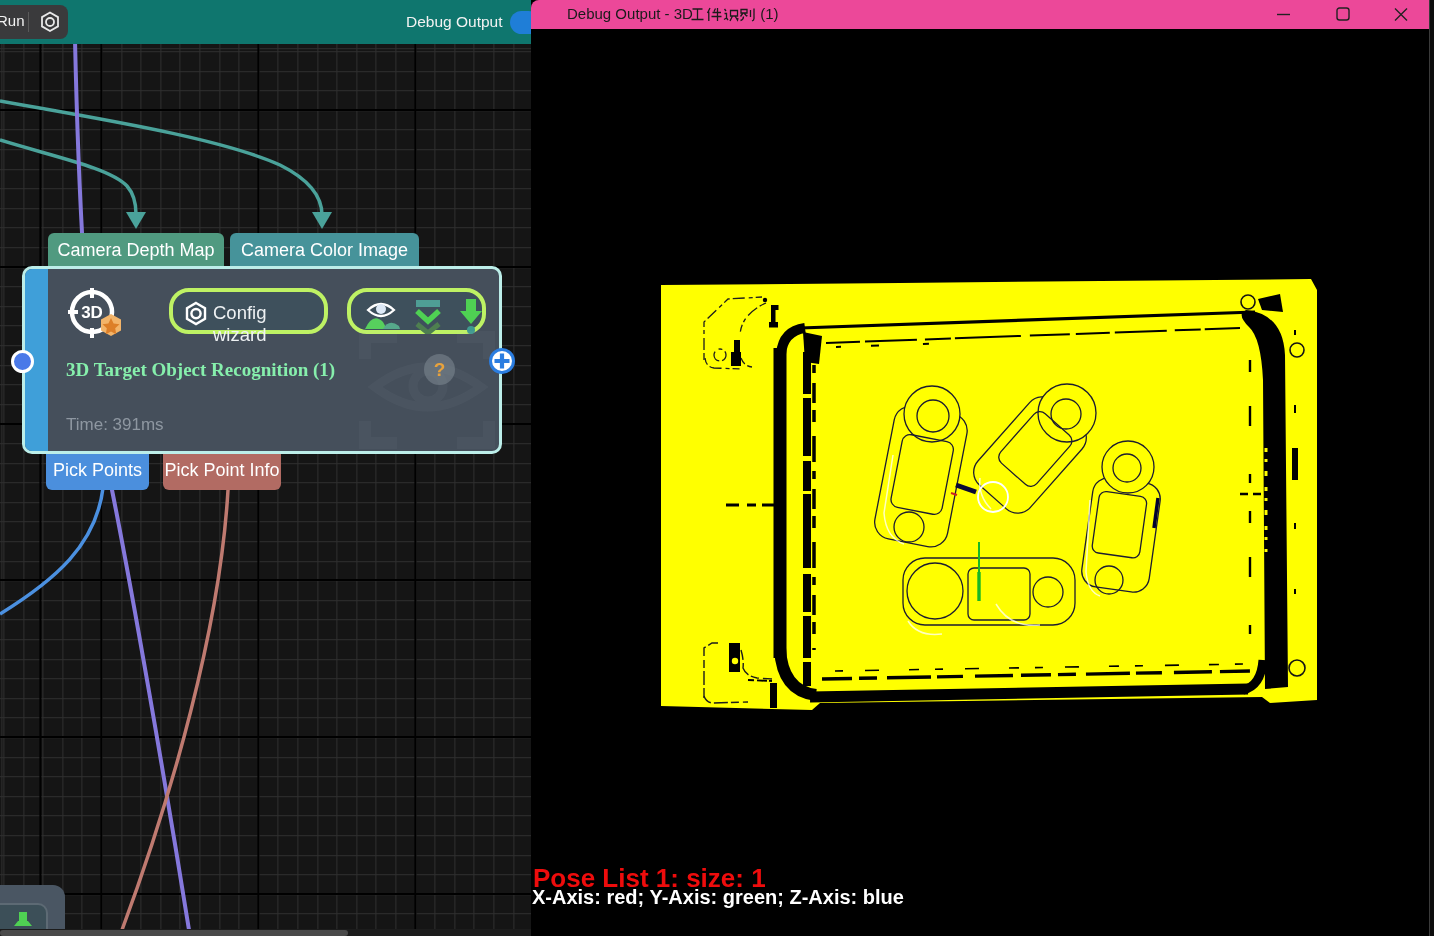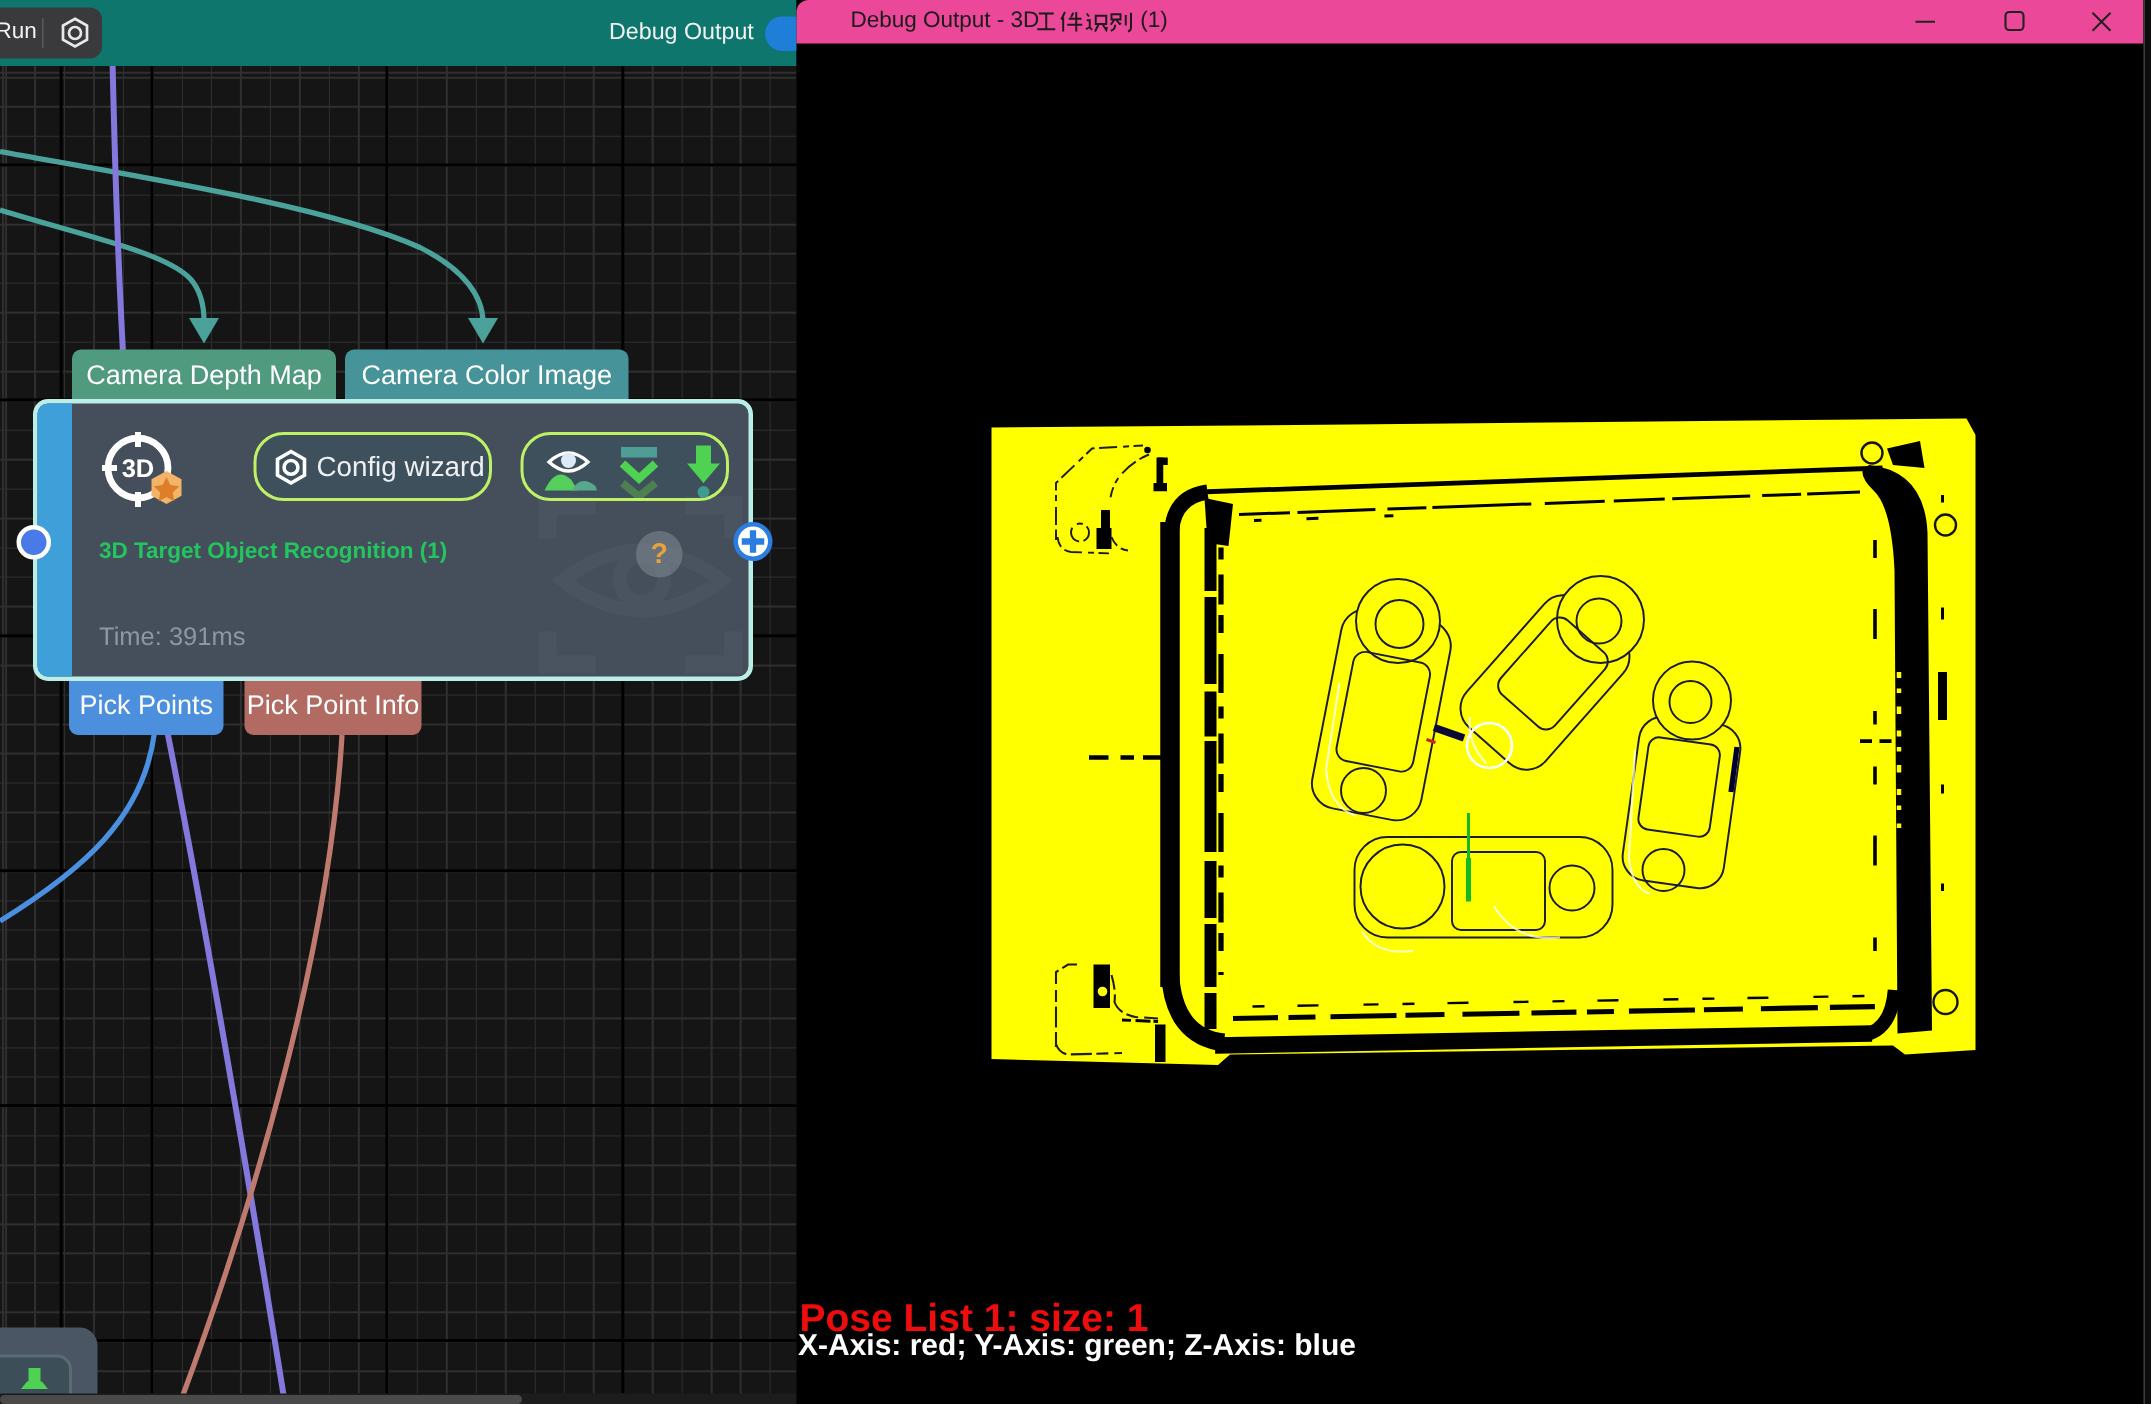--- a/index.html
+++ b/index.html
@@ -29,26 +29,26 @@
 .tag { position:absolute; color:#fff; font-size:18px; line-height:35px; text-align:center; }
 #tag1 { left:48px; top:233px; width:176px; height:35px; background:#509a80; border-radius:6px 6px 0 0; }
 #tag2 { left:230px; top:233px; width:189px; height:35px; background:#46939a; border-radius:6px 6px 0 0; }
 #tag3 { left:46px; top:453px; width:103px; height:37px; background:#4b8fdd; border-radius:0 0 6px 6px; }
 #tag4 { left:163px; top:453px; width:118px; height:37px; background:#b26b63; border-radius:0 0 6px 6px; }
 
 
 #node { left:22px; top:266px; width:480px; height:188px; background:#454f5b;
   border:3px solid #bceee9; border-radius:10px; }
 #bluestrip { left:0; top:0; width:23px; height:182px; background:#3f9fd9; border-radius:7px 0 0 7px; }
-#nodetitle { left:41px; top:90px; color:#22c55e; font-size:15px; font-weight:bold; letter-spacing:0px; }
+#nodetitle { left:41px; top:90px; color:#86efac; font-size:19px; font-weight:bold; letter-spacing:0px;font-family:Liberation Serif, serif; }
 #timetxt { left:41px; top:146px; color:#8e97a1; font-size:17px; }
 #qmark { left:399px; top:85px; width:31px; height:31px; border-radius:50%;
   background:rgba(140,150,160,0.45); color:#e8a23c; font-size:19px; font-weight:bold;
   text-align:center; line-height:31px; }
-.btn { position:absolute; background:#3e505c; border:2px solid #bef264; border-radius:20px; }
+.btn { position:absolute; background:#3e505c; border:4px solid #bef264; border-radius:20px; }
 #cfgbtn { left:144px; top:19px; width:159px; height:46px; }
 #cfgtxt { left:40px; top:10px; color:#eef1f3; font-size:18.5px; }
 #icongrp { left:322px; top:19px; width:139px; height:46px; }
 
 
 #lconn { left:11px; top:350px; width:23px; height:23px; border-radius:50%;
   background:#4a79e8; border:3px solid #fff; }
 #rconn { left:489px; top:348px; width:26px; height:26px; border-radius:50%;
   background:#fff; border:3px solid #2b7de0; }
 

